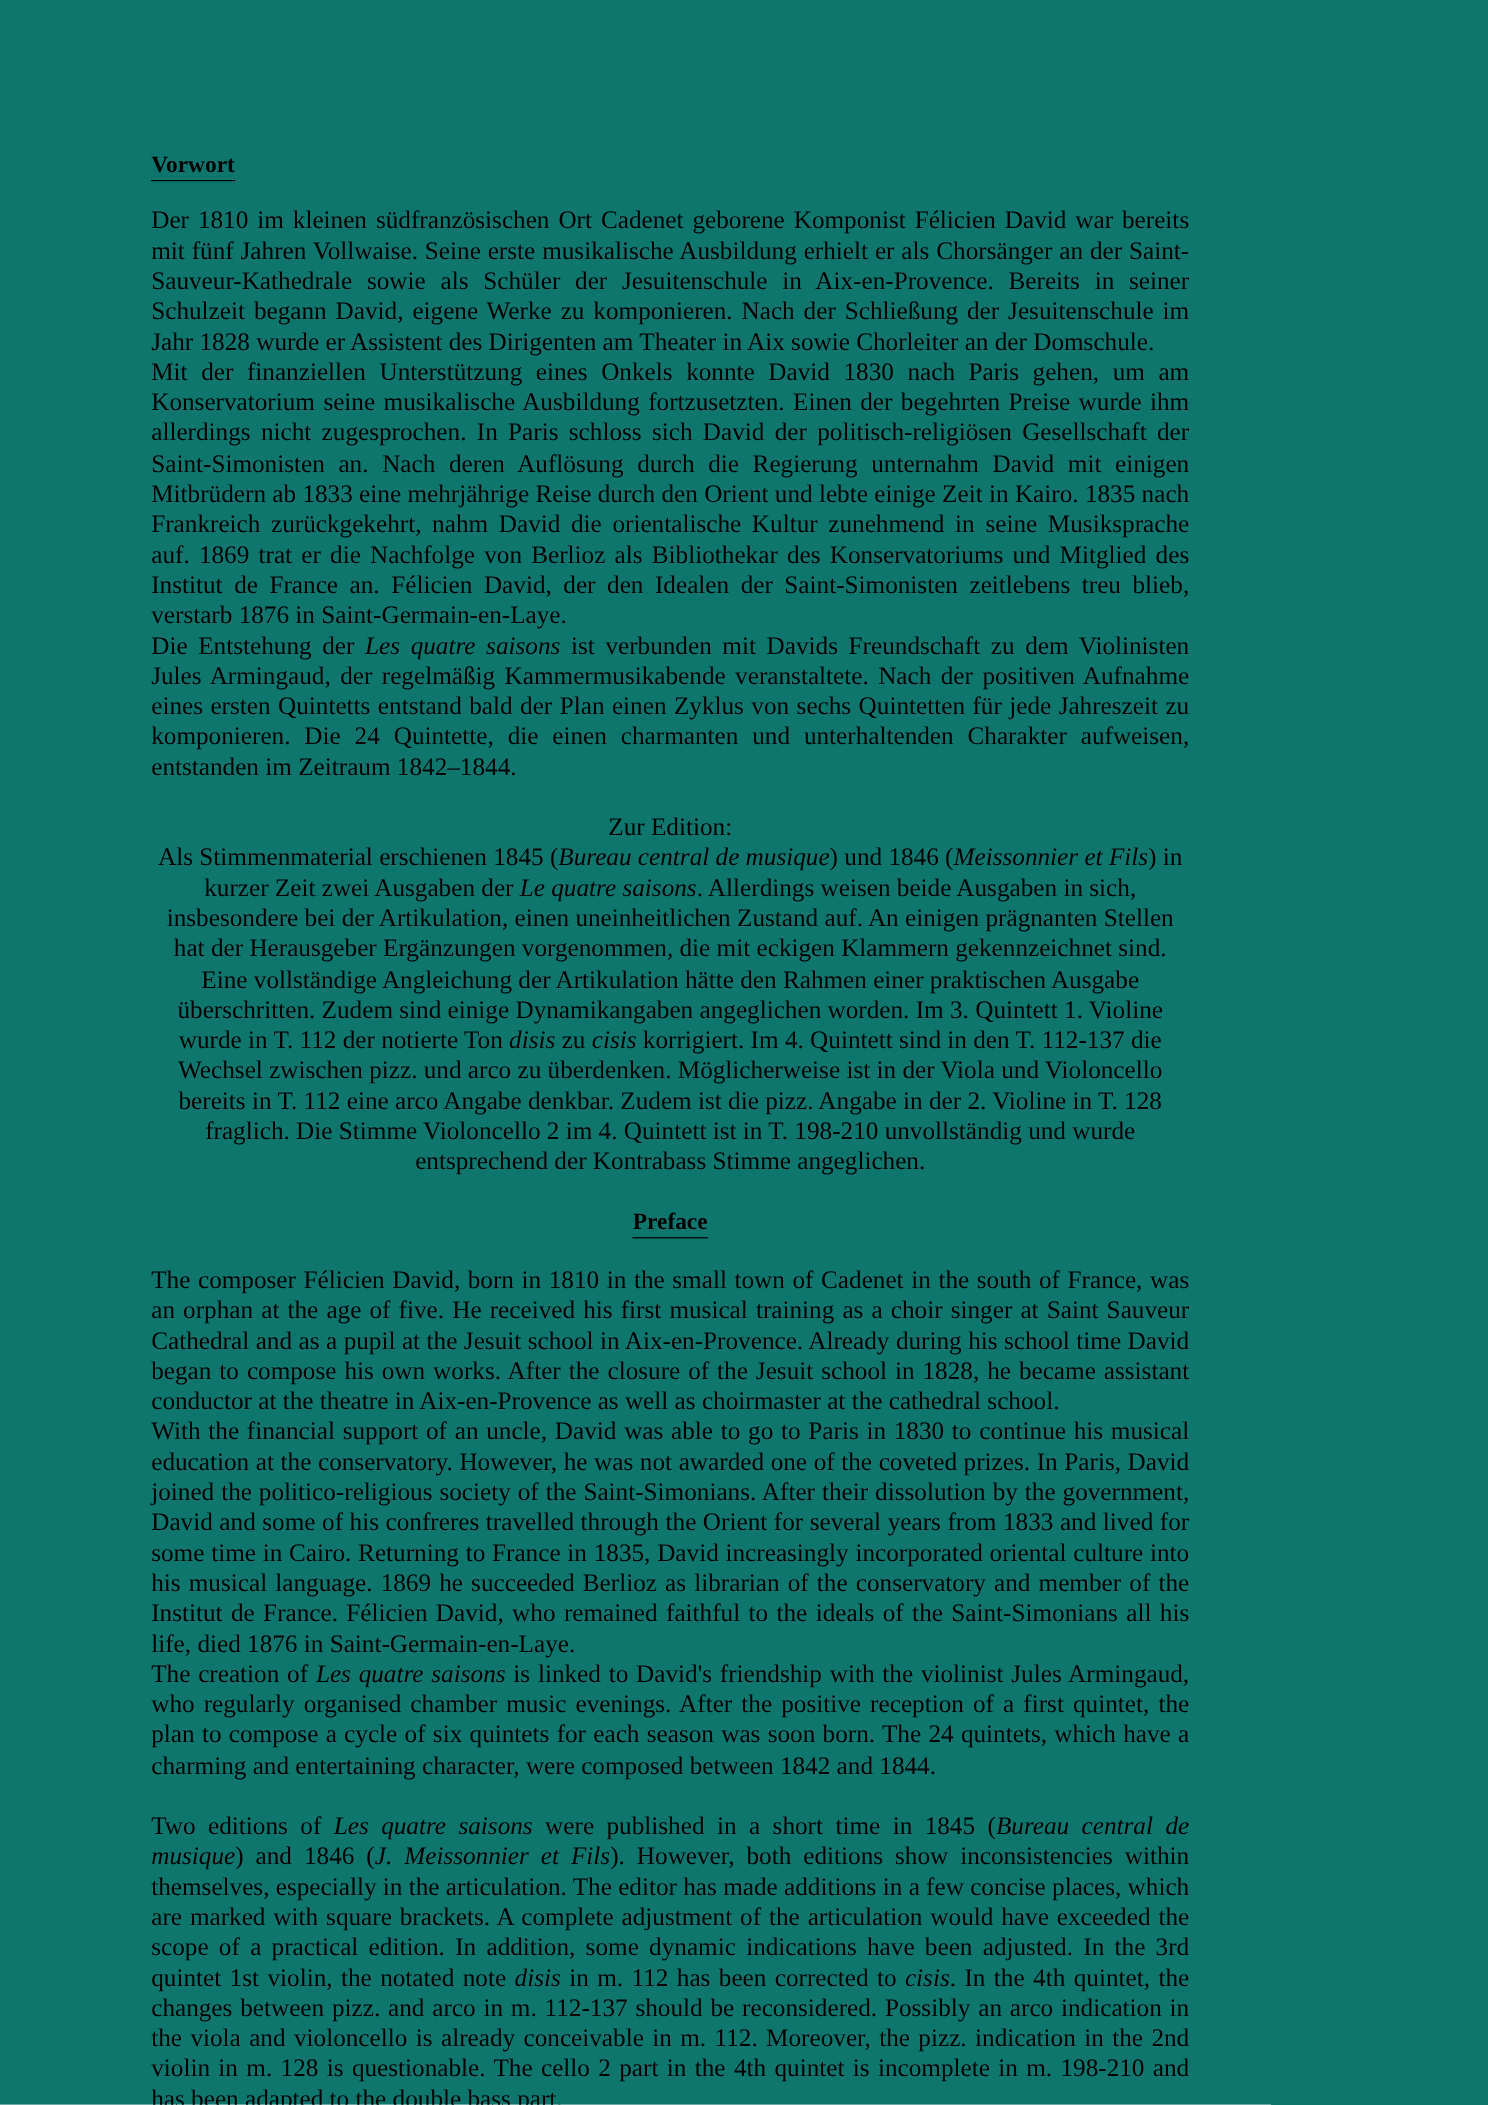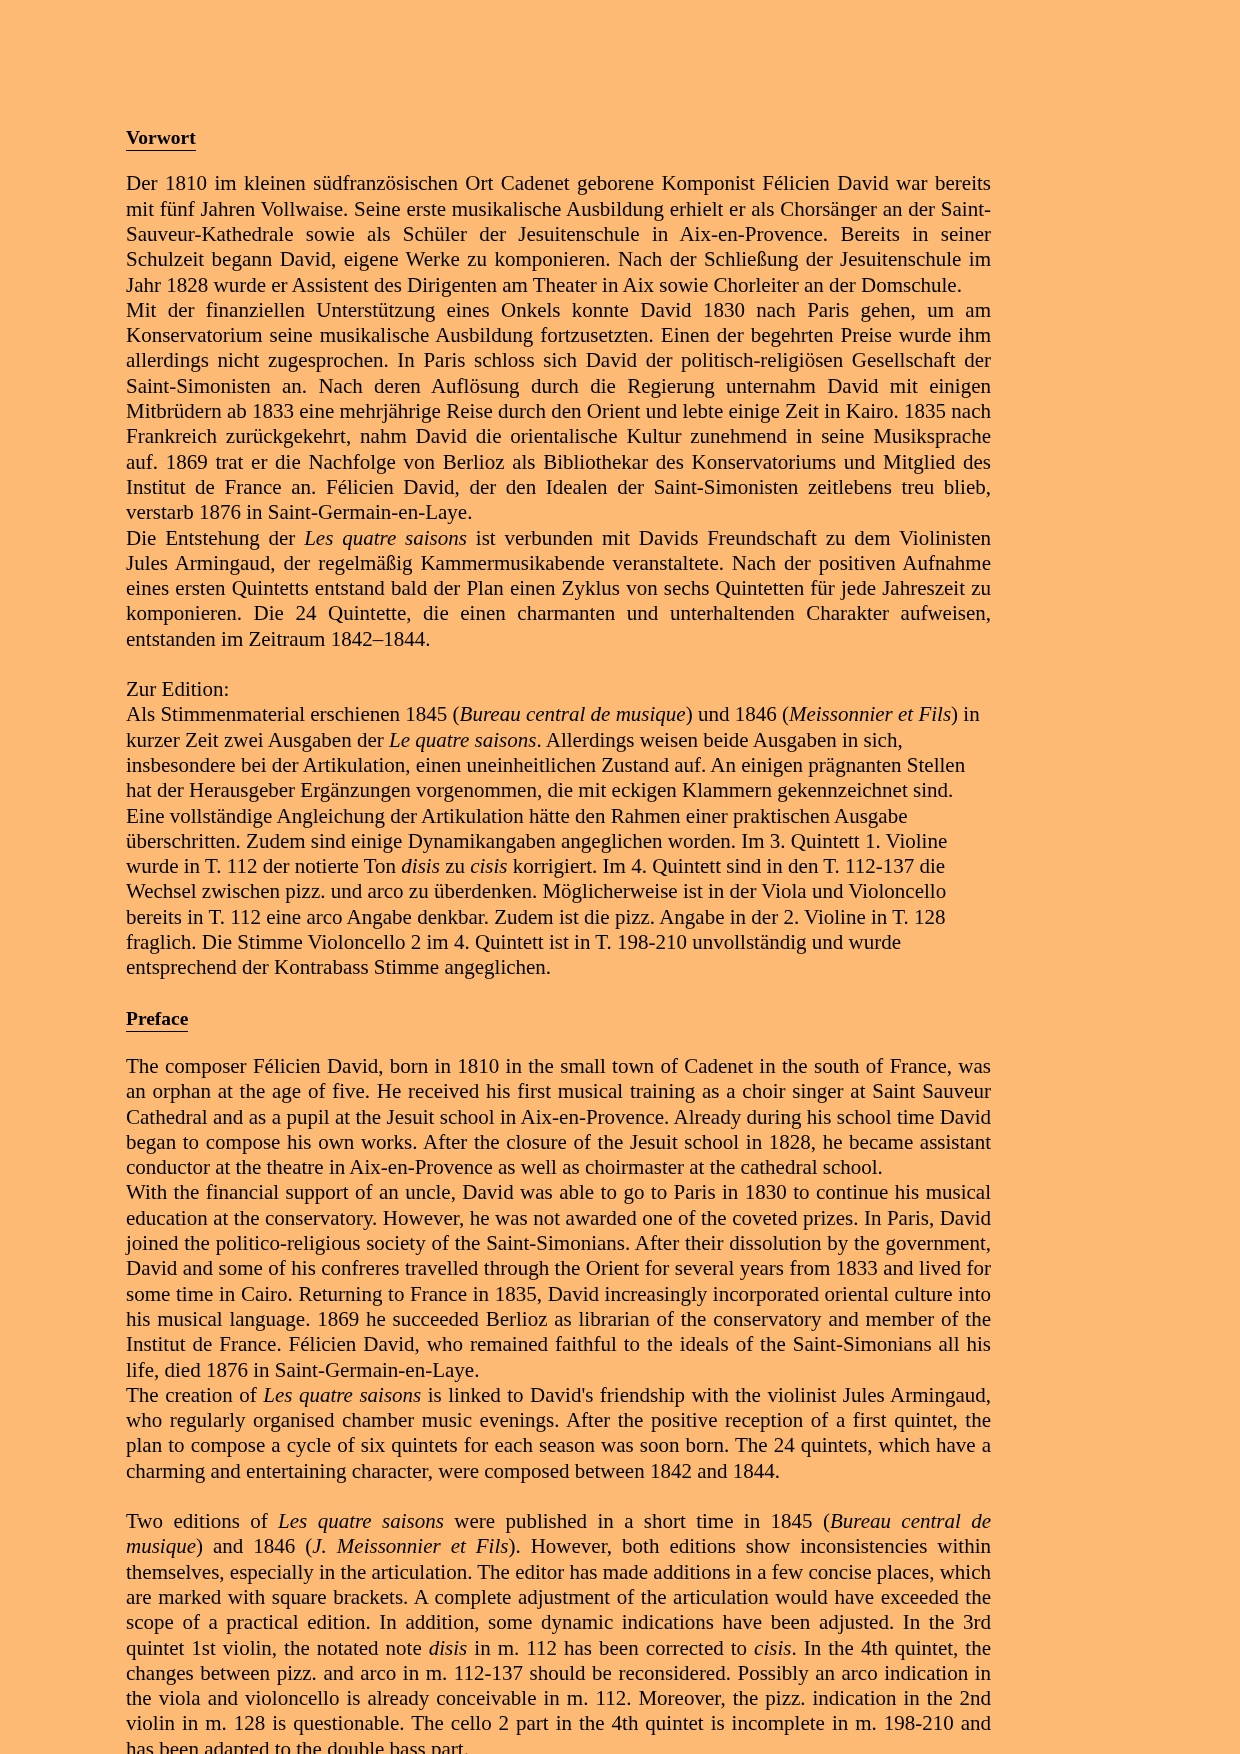--- a/index.html
+++ b/index.html
@@ -14,21 +14,21 @@
     font-family: "Liberation Serif", "DejaVu Serif", serif;
     color: #000000;
     -webkit-font-smoothing: antialiased;
   }
   .page {
     position: relative;
     width: 1240px;
     height: 1754px;
     box-sizing: border-box;
     padding: 126px 120px 0 126px;
-    background: #fdba74;
+    background: #0f766e;
   }
   .content {
     width: 865px;
   }
   h2.heading {
     font-size: 19.5px;
     font-weight: bold;
     margin: 0 0 20px 0;
     padding: 0;
     line-height: 1.2;
@@ -44,29 +44,30 @@
     margin: 0;
     padding: 0;
     font-size: 21px;
     line-height: 25.3px;
   }
   p.justify {
     text-align: justify;
     text-justify: inter-word;
   }
   p.left {
-    text-align: left;
+    text-align: center;
   }
   .gap-md { height: 25px; }
   .gap-lg { height: 26px; }
   i, .it {
     font-style: italic;
   }
   .heading-preface {
     margin-bottom: 2px;
+    text-align: center;
   }
 </style>
 </head>
 <body>
 
 <div class="page">
   <div class="content">
 
     <div class="heading-wrap">
       <h2 class="heading">Vorwort</h2>

